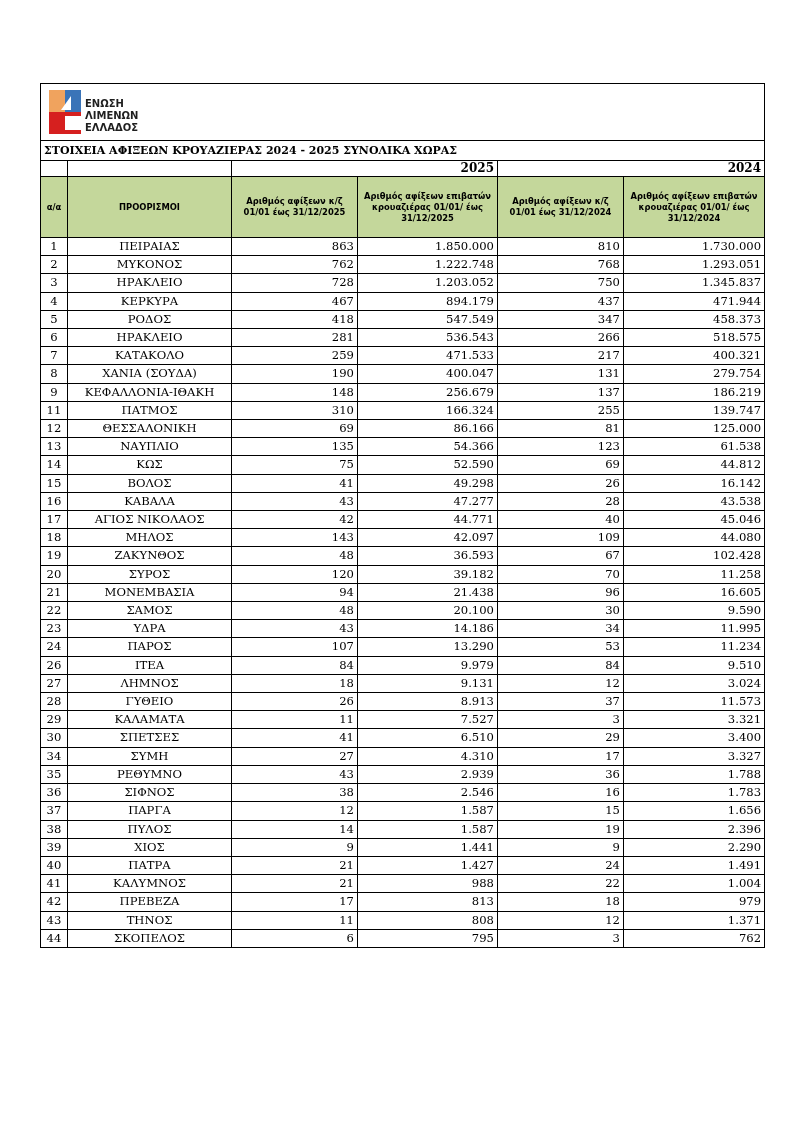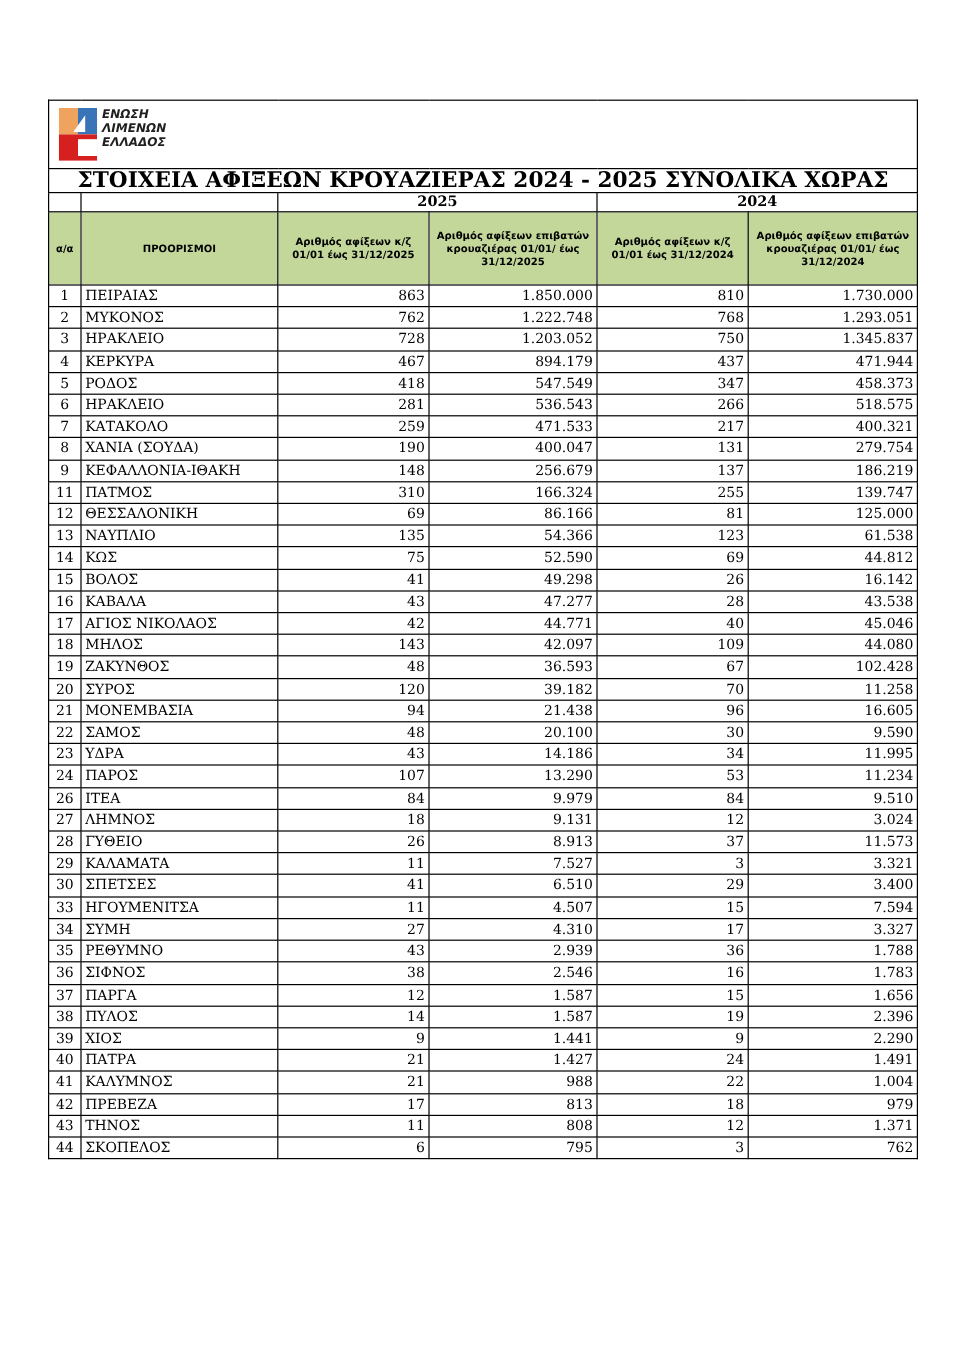--- a/index.html
+++ b/index.html
@@ -1,29 +1,29 @@
 <!DOCTYPE html>
 <html><head>
   <meta charset="utf-8">
   <style>
     html, body { margin: 0; padding: 0; background: #ffffff; }
     body { width: 796px; height: 1126px; position: relative; font-family: "DejaVu Serif", serif; color: #000; }
     .sheet { position: absolute; left: 40px; top: 83px; width: 724px; }
     table { border-collapse: collapse; width: 724px; table-layout: fixed; }
     td, th { border: 1px solid #000; padding: 0 3px; font-size: 11.6px; line-height: 17.2px; height: 17.2px; white-space: nowrap; overflow: hidden; }
     .logo-cell { height: 56px; padding: 0; vertical-align: middle; }
-    .logo { display: flex; align-items: flex-start; padding-left: 8px; font-style: italic; }
+    .logo { display: flex; align-items: flex-end; padding-left: 8px; }
     .logo-mark { width: 32px; height: 44px; position: relative; margin-right: 4px; }
     .logo-text { font-family: "DejaVu Sans", sans-serif; font-size: 10px; font-weight: bold; line-height: 12px; color: #1f1f1f; }
-    .title-cell { text-align: center; font-weight: bold; font-size: 18px; height: 19px; }
-    .year-cell { text-align: center; font-weight: bold; font-size: 12px; height: 15px; line-height: 15px; }
+    .title-cell { font-weight: bold; font-size: 11px; height: 19px; }
+    .year-cell { text-align: right; font-weight: bold; font-size: 12px; height: 15px; line-height: 15px; }
     .hdr { background: #c4d79b; font-weight: bold; text-align: center; vertical-align: middle; font-size: 8.4px; line-height: 11px; height: 60px; white-space: normal; font-family: "DejaVu Sans", sans-serif; }
     .num { text-align: right; }
     .idx { text-align: center; padding: 0; }
-    .name { text-align: left; }
+    .name { text-align: center; }
   </style>
 </head>
 <body>
 
 <div class="sheet">
   <table>
     <colgroup>
       <col style="width:27px">
       <col style="width:164px">
       <col style="width:126px">
@@ -287,28 +287,20 @@
         </tr>
         <tr>
           <td class="idx">30</td>
           <td class="name">ΣΠΕΤΣΕΣ</td>
           <td class="num">41</td>
           <td class="num">6.510</td>
           <td class="num">29</td>
           <td class="num">3.400</td>
         </tr>
         <tr>
-          <td class="idx">33</td>
-          <td class="name">ΗΓΟΥΜΕΝΙΤΣΑ</td>
-          <td class="num">11</td>
-          <td class="num">4.507</td>
-          <td class="num">15</td>
-          <td class="num">7.594</td>
-        </tr>
-        <tr>
           <td class="idx">34</td>
           <td class="name">ΣΥΜΗ</td>
           <td class="num">27</td>
           <td class="num">4.310</td>
           <td class="num">17</td>
           <td class="num">3.327</td>
         </tr>
         <tr>
           <td class="idx">35</td>
           <td class="name">ΡΕΘΥΜΝΟ</td>

